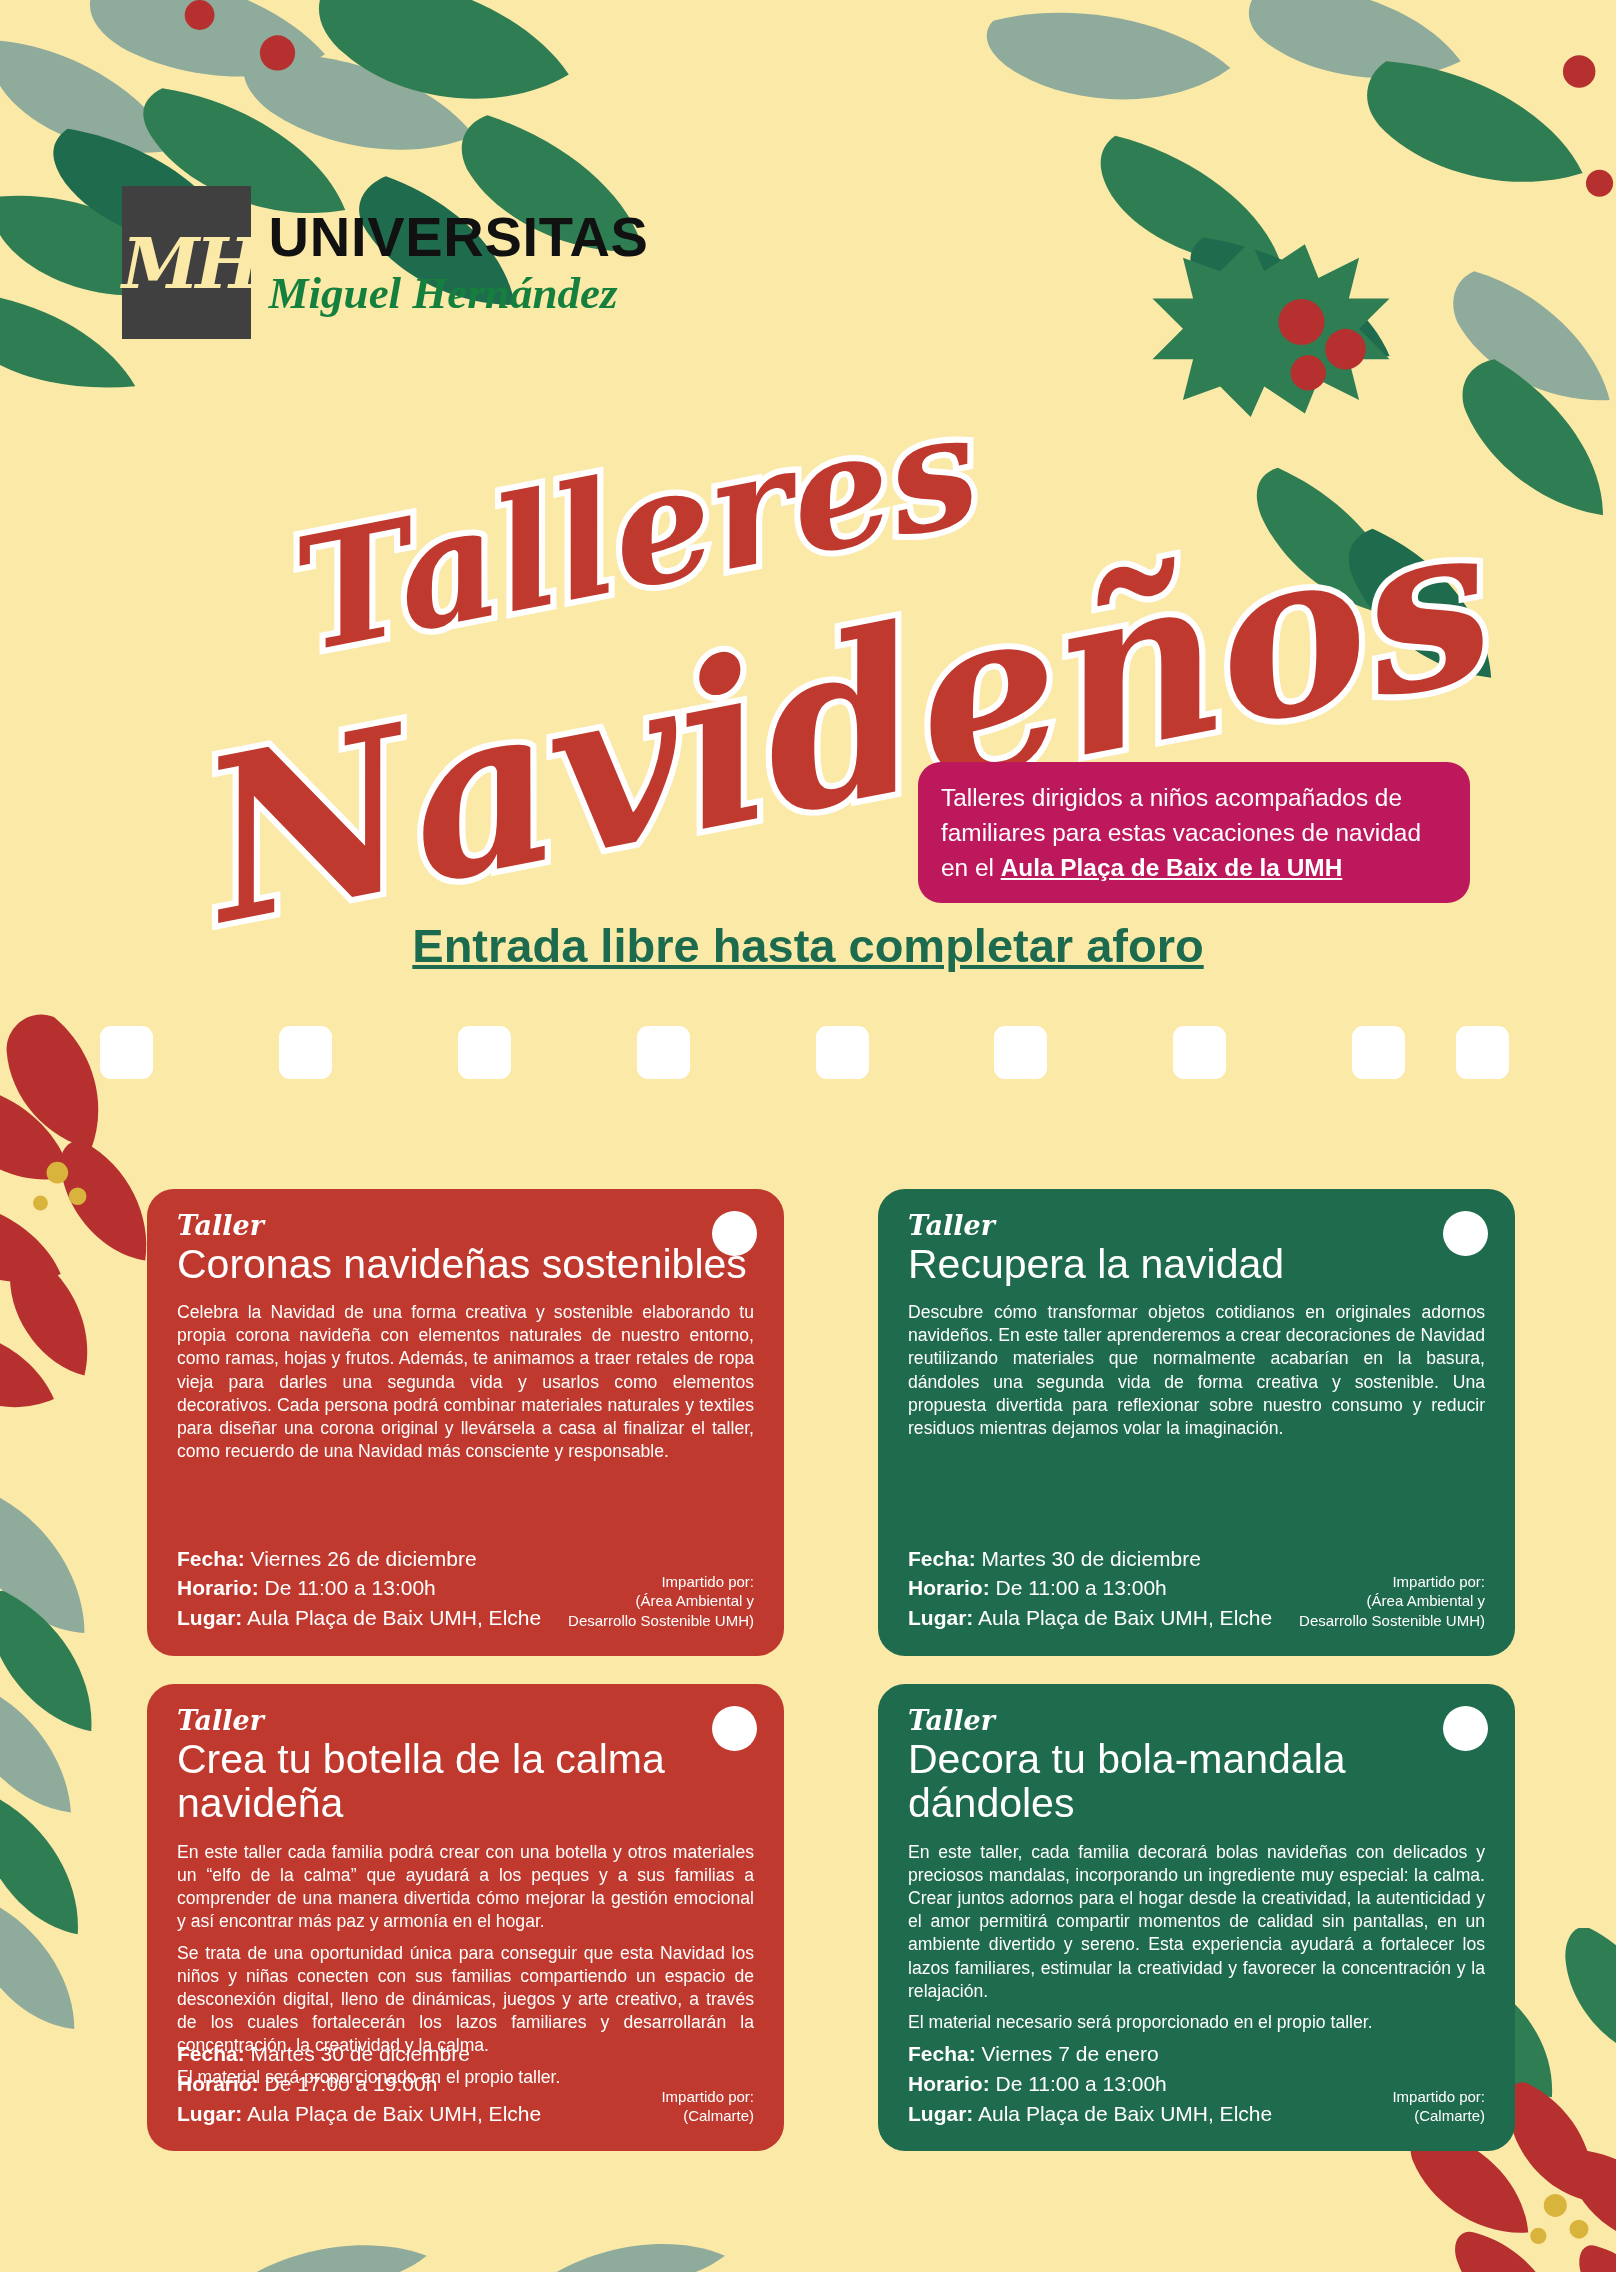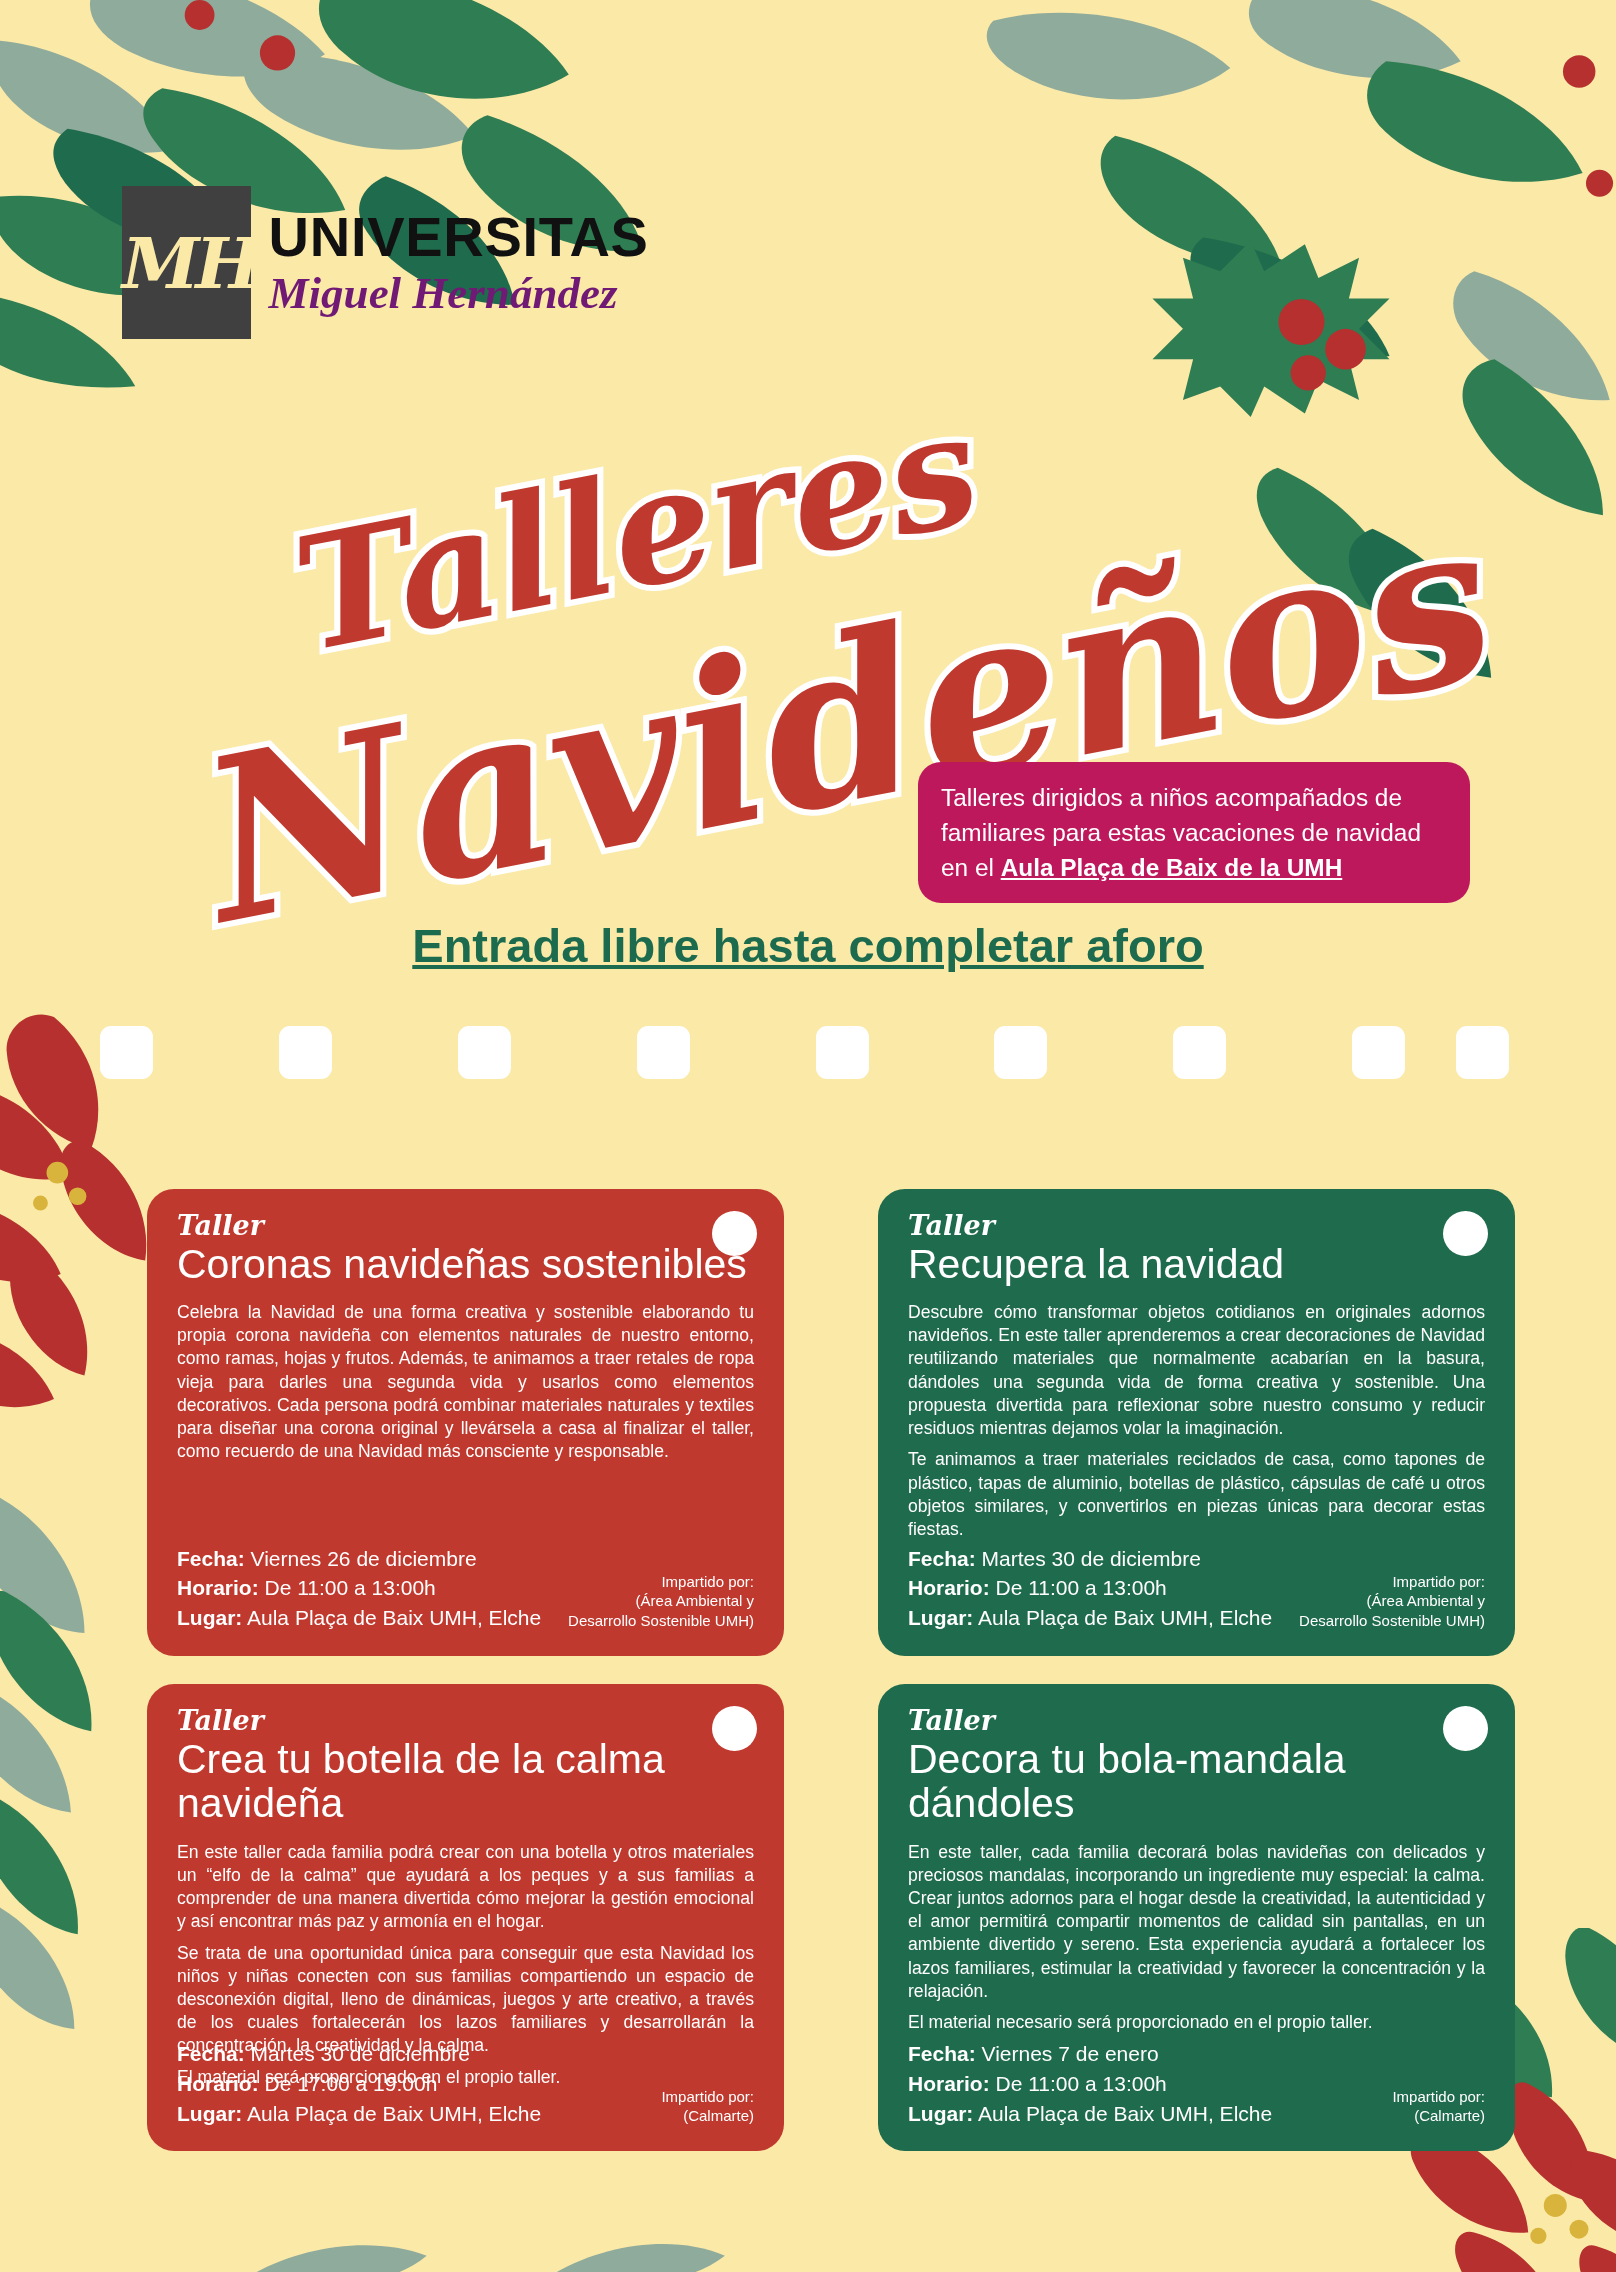--- a/index.html
+++ b/index.html
@@ -63,21 +63,21 @@
     font-weight: bold;
     font-size: 56px;
     letter-spacing: 0.7px;
     color: #111;
   }
   .logo-text .l2 {
     font-family: "Liberation Serif", serif;
     font-style: italic;
     font-weight: bold;
     font-size: 45px;
-    color: #701a75;
+    color: #15803d;
     margin-top: 6.8px;
   }
 
   
   .title-block {
     position: absolute;
     left: 129px;
     top: 406px;
     width: 1341px;
     height: 488px;
@@ -391,21 +391,20 @@
         </div>
       </div>
     </div>
 
     <div class="card green">
       <div class="card-dot"></div>
       <div class="kicker">Taller</div>
       <div class="cname">Recupera la navidad</div>
       <div class="body">
         <p>Descubre cómo transformar objetos cotidianos en originales adornos navideños. En este taller aprenderemos a crear decoraciones de Navidad reutilizando materiales que normalmente acabarían en la basura, dándoles una segunda vida de forma creativa y sostenible. Una propuesta divertida para reflexionar sobre nuestro consumo y reducir residuos mientras dejamos volar la imaginación.</p>
-        <p>Te animamos a traer materiales reciclados de casa, como tapones de plástico, tapas de aluminio, botellas de plástico, cápsulas de café u otros objetos similares, y convertirlos en piezas únicas para decorar estas fiestas.</p>
       </div>
       <div class="footer">
         <div class="facts">
           <div><b>Fecha:</b> <span>Martes 30 de diciembre</span></div>
           <div><b>Horario:</b> <span>De 11:00 a 13:00h</span></div>
           <div><b>Lugar:</b> <span>Aula Plaça de Baix UMH, Elche</span></div>
         </div>
         <div class="imparted">
           <div>Impartido por:</div>
           <div>(Área Ambiental y</div>

